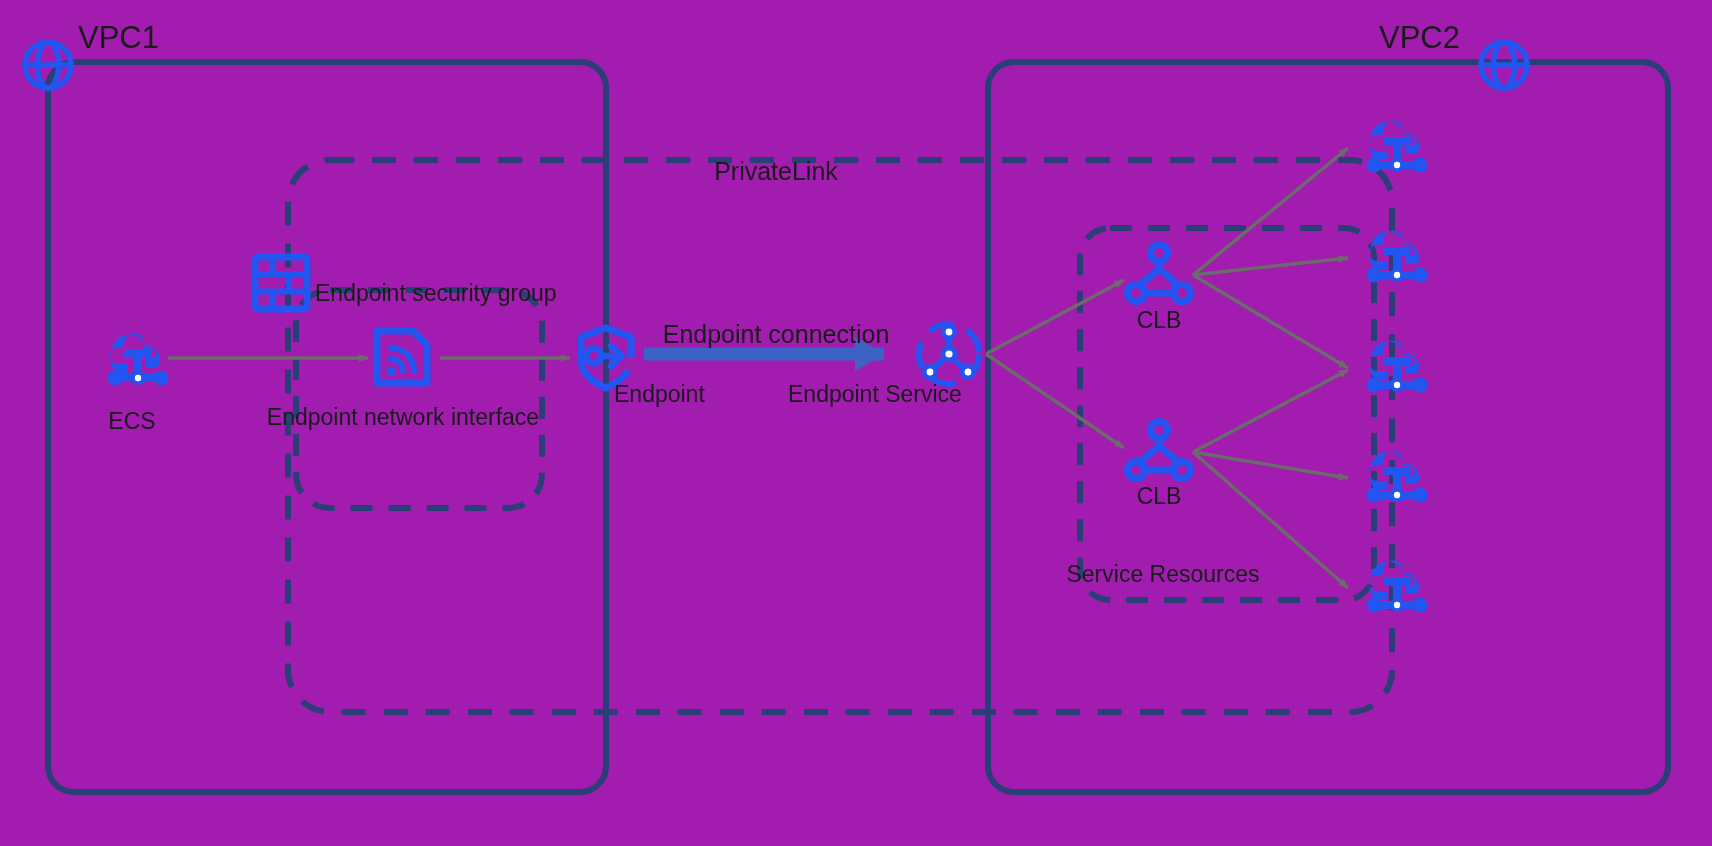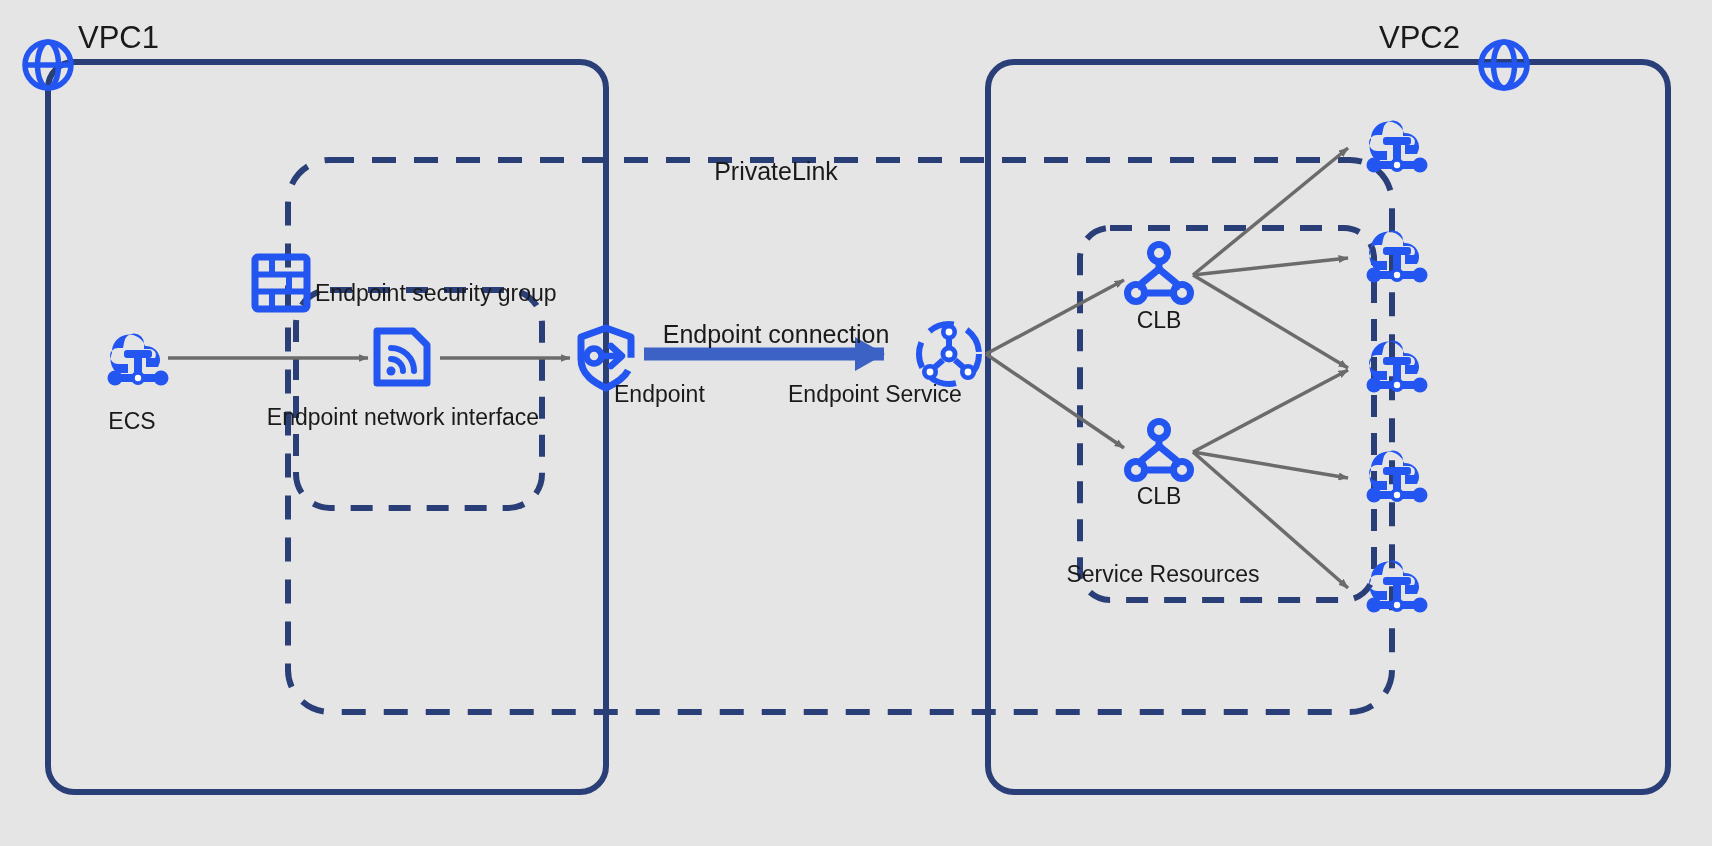--- a/index.html
+++ b/index.html
@@ -7,21 +7,21 @@
     padding: 0;
     background: #ffffff;
   }
   body {
     font-family: "Liberation Sans", sans-serif;
   }
   #canvas-wrap {
     position: relative;
     width: 1712px;
     height: 846px;
-    background: #e5e5e5;
+    background: #a21caf;
     overflow: hidden;
   }
   svg.diagram {
     display: block;
     width: 1712px;
     height: 846px;
   }
   text {
     font-family: "Liberation Sans", sans-serif;
     fill: #1a1a1a;

